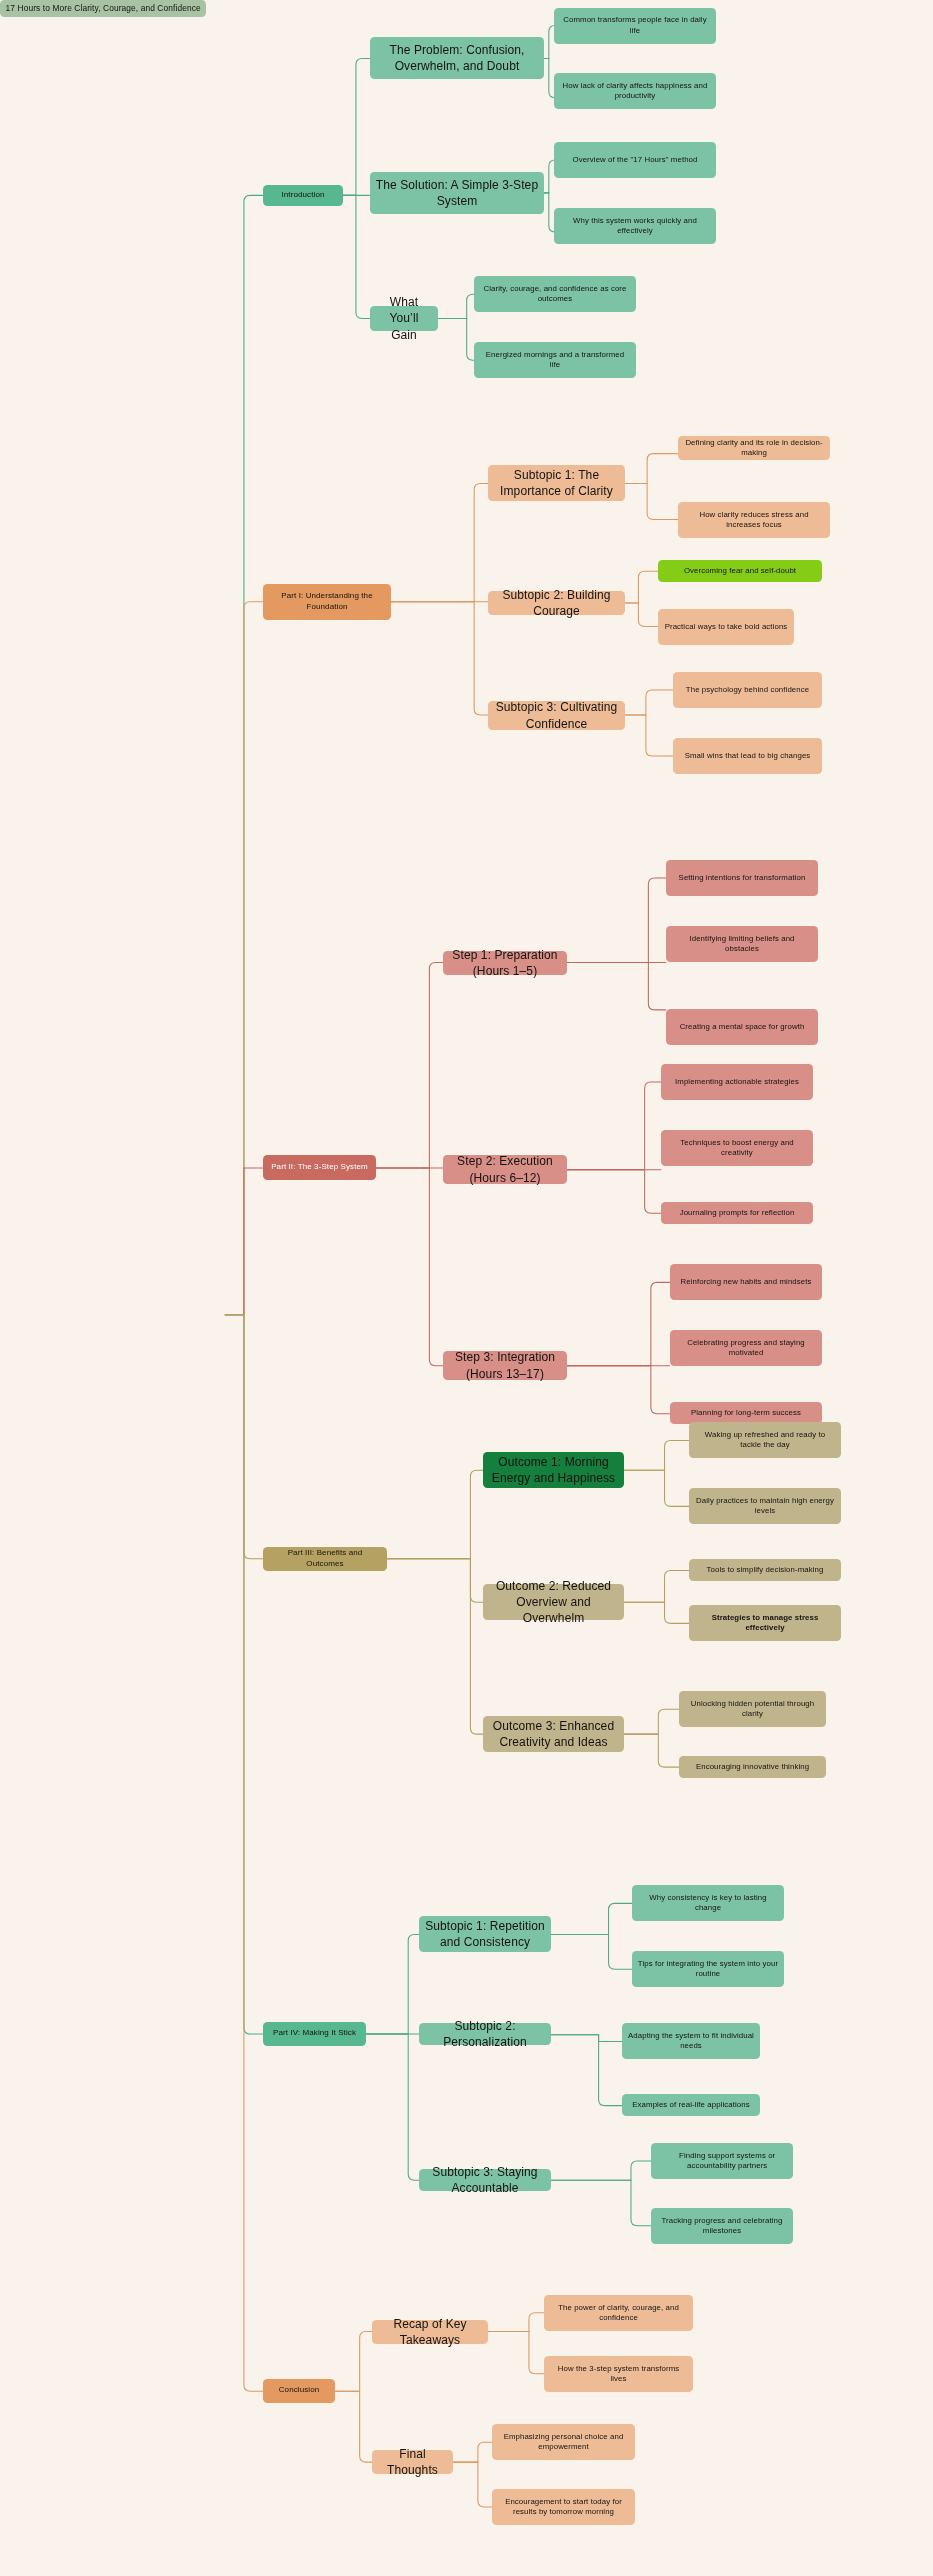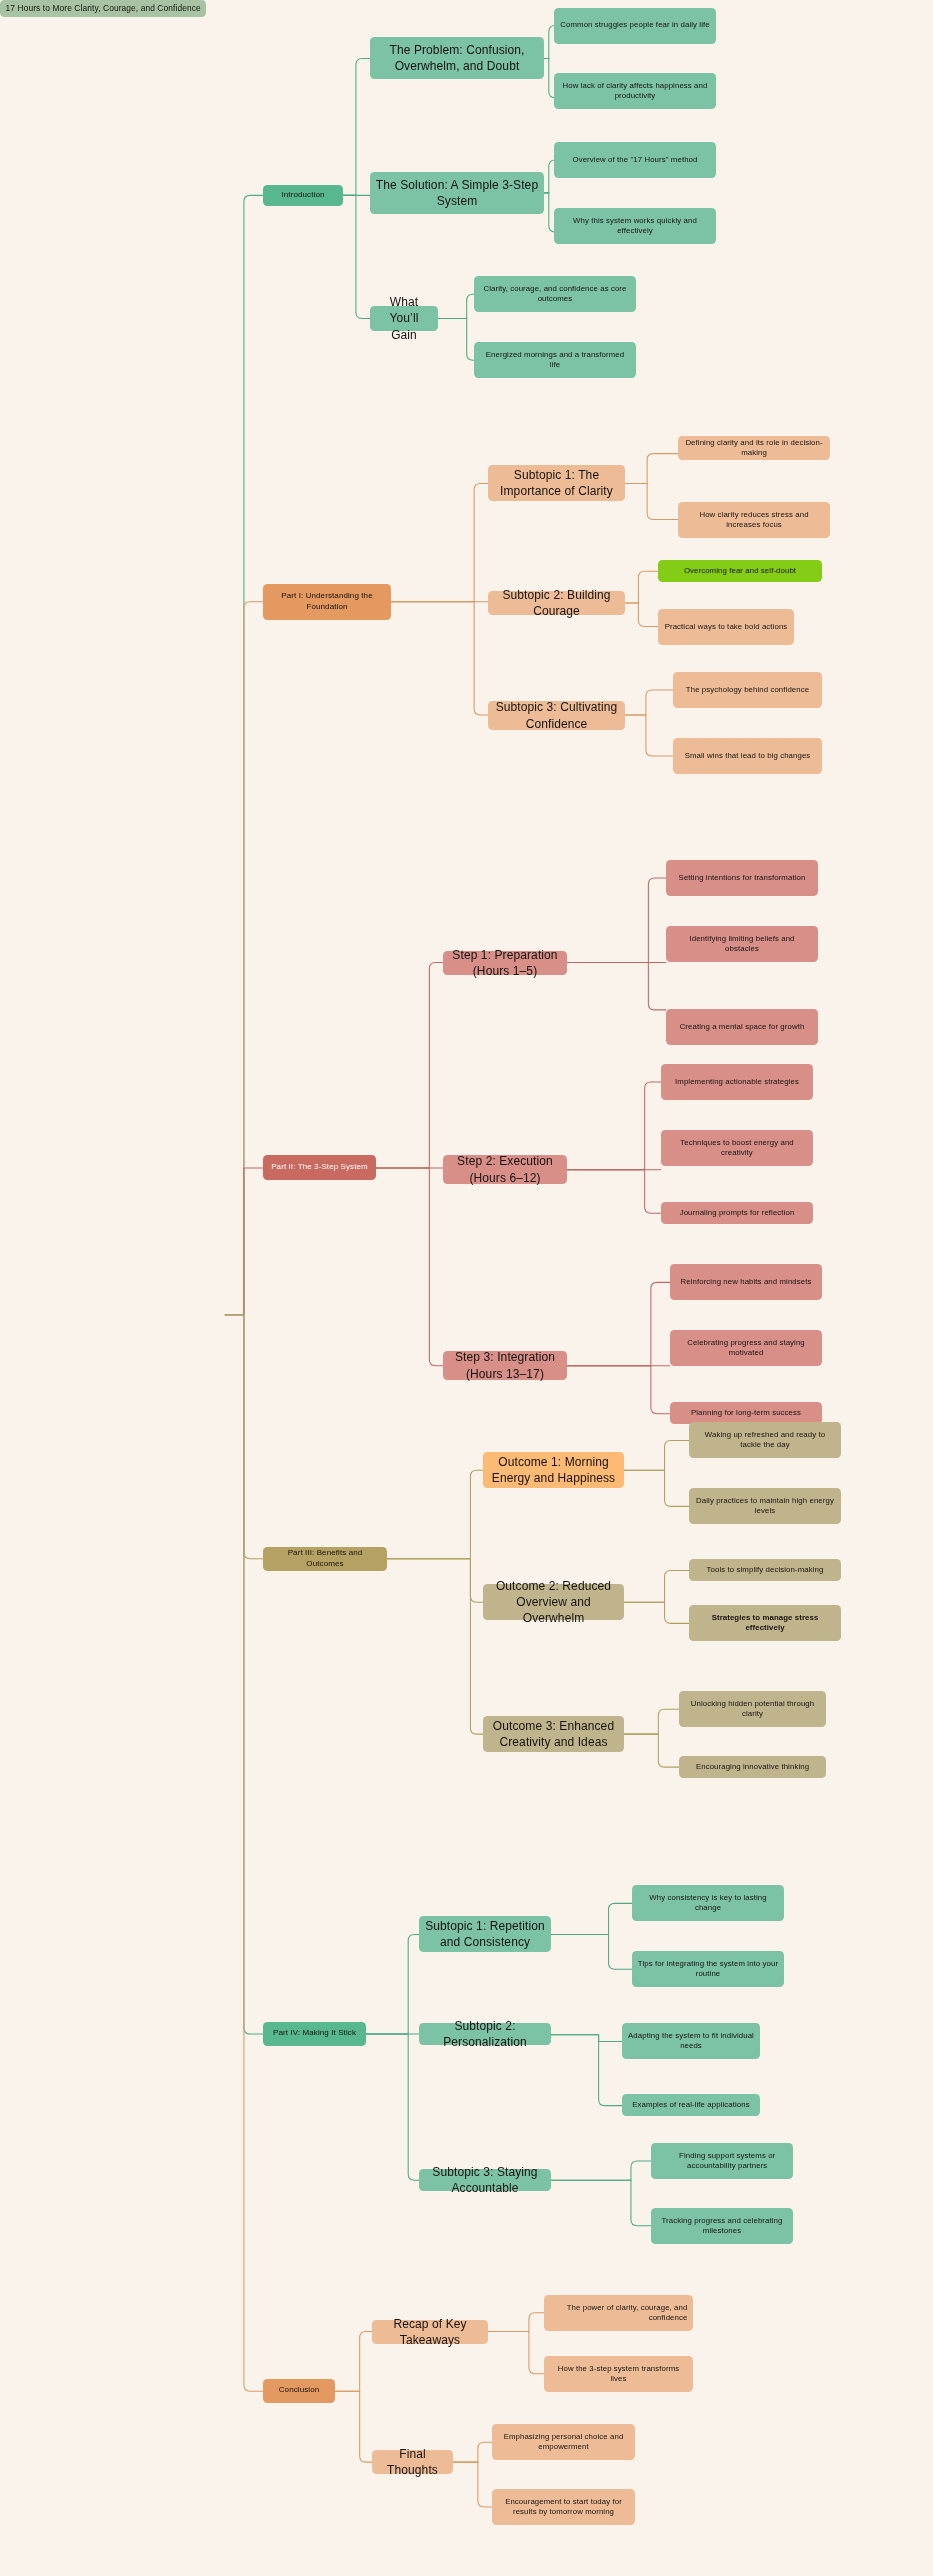--- a/index.html
+++ b/index.html
@@ -118,21 +118,21 @@
     <span>17 Hours to More Clarity, Courage, and Confidence</span>
   </div>
 
   <div class="node lvl1" style="background: rgb(87, 183, 143); left: 263px; top: 185px; width: 80px; height: 21px;">
     <span>Introduction</span>
   </div>
   <div class="node lvl2" style="background: rgb(124, 195, 165); left: 370px; top: 37px; width: 174px; height: 42px;">
     <span>The Problem: Confusion, Overwhelm, and Doubt</span>
   </div>
   <div class="node lvl3" style="background: rgb(124, 195, 165); left: 554px; top: 7.5px; width: 162px; height: 36px;">
-    <span>Common struggles people fear in daily life</span>
+    <span>Common transforms people face in daily life</span>
   </div>
   <div class="node lvl3" style="background: rgb(124, 195, 165); left: 554px; top: 73px; width: 162px; height: 36px;">
     <span>How lack of clarity affects happiness and productivity</span>
   </div>
   <div class="node lvl2" style="background: rgb(124, 195, 165); left: 370px; top: 172px; width: 174px; height: 42px;">
     <span>The Solution: A Simple 3-Step System</span>
   </div>
   <div class="node lvl3" style="background: rgb(124, 195, 165); left: 554px; top: 142px; width: 162px; height: 36px;">
     <span>Overview of the "17 Hours" method</span>
   </div>
@@ -216,21 +216,21 @@
   <div class="node lvl3" style="background: rgb(215, 143, 136); left: 670px; top: 1330px; width: 152px; height: 36px;">
     <span>Celebrating progress and staying motivated</span>
   </div>
   <div class="node lvl3" style="background: rgb(215, 143, 136); left: 670px; top: 1402px; width: 152px; height: 22.4px;">
     <span>Planning for long-term success</span>
   </div>
 
   <div class="node lvl1" style="background: rgb(181, 162, 99); left: 263px; top: 1547px; width: 124px; height: 23.6px;">
     <span>Part III: Benefits and Outcomes</span>
   </div>
-  <div class="node lvl2" style="background: #fdba74; left: 483px; top: 1452px; width: 141px; height: 36px;">
+  <div class="node lvl2" style="background: #15803d; left: 483px; top: 1452px; width: 141px; height: 36px;">
     <span>Outcome 1: Morning Energy and Happiness</span>
   </div>
   <div class="node lvl3" style="background: rgb(192, 180, 141); left: 689px; top: 1422px; width: 152px; height: 36px;">
     <span>Waking up refreshed and ready to tackle the day</span>
   </div>
   <div class="node lvl3" style="background: rgb(192, 180, 141); left: 689px; top: 1488px; width: 152px; height: 36px;">
     <span>Daily practices to maintain high energy levels</span>
   </div>
   <div class="node lvl2" style="background: rgb(192, 180, 141); left: 483px; top: 1584px; width: 141px; height: 36px;">
     <span>Outcome 2: Reduced Overview and Overwhelm</span>
@@ -281,21 +281,21 @@
   <div class="node lvl3" style="background: rgb(124, 195, 165); left: 651px; top: 2208px; width: 142px; height: 36px;">
     <span>Tracking progress and celebrating milestones</span>
   </div>
 
   <div class="node lvl1" style="background: rgb(227, 153, 95); left: 263px; top: 2379px; width: 72px; height: 23.6px;">
     <span>Conclusion</span>
   </div>
   <div class="node lvl2" style="background: rgb(237, 188, 151); left: 372px; top: 2320px; width: 116px; height: 23.6px;">
     <span>Recap of Key Takeaways</span>
   </div>
-  <div class="node lvl3" style="background: rgb(237, 188, 151); left: 544px; top: 2295px; width: 149px; height: 36px; text-align: right;">
+  <div class="node lvl3" style="background: rgb(237, 188, 151); left: 544px; top: 2295px; width: 149px; height: 36px;">
     <span>The power of clarity, courage, and confidence</span>
   </div>
   <div class="node lvl3" style="background: rgb(237, 188, 151); left: 544px; top: 2356px; width: 149px; height: 36px;">
     <span>How the 3-step system transforms lives</span>
   </div>
   <div class="node lvl2" style="background: rgb(237, 188, 151); left: 372px; top: 2450px; width: 81px; height: 23.6px;">
     <span>Final Thoughts</span>
   </div>
   <div class="node lvl3" style="background: rgb(237, 188, 151); left: 492px; top: 2424px; width: 143px; height: 36px;">
     <span>Emphasizing personal choice and empowerment</span>

